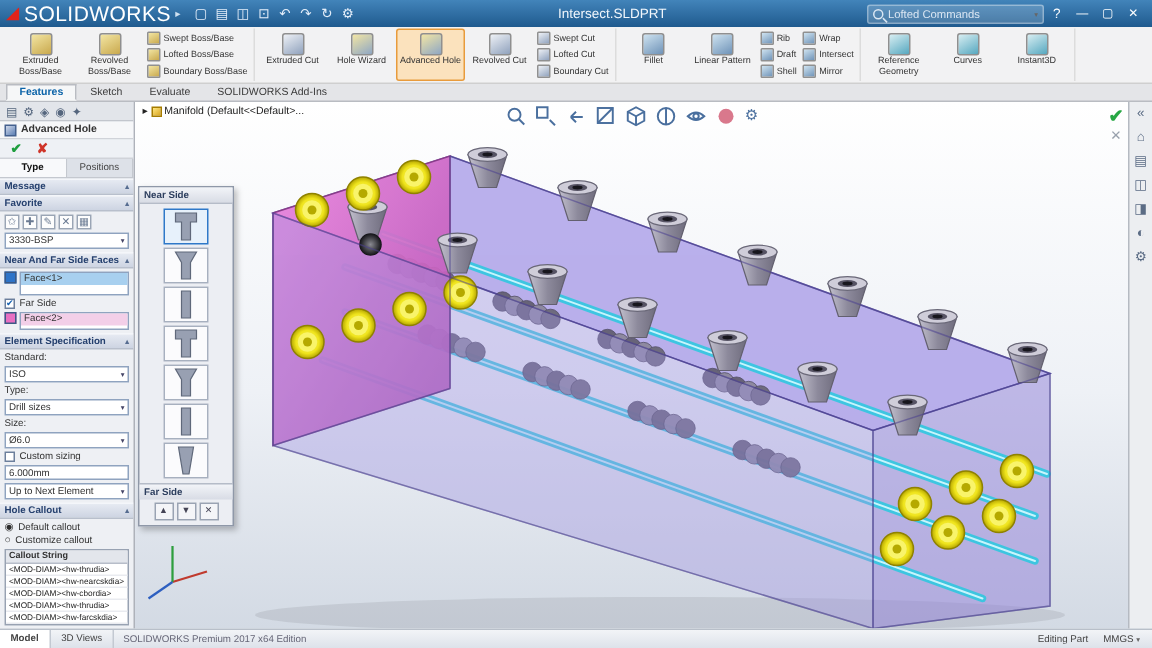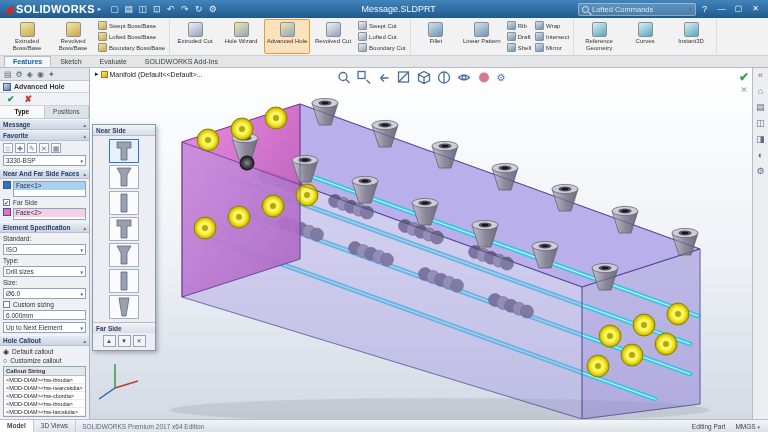--- a/index.html
+++ b/index.html
@@ -4,21 +4,21 @@
 <style>
   *{box-sizing:border-box;margin:0;padding:0;}
   html,body{width:768px;height:432px;overflow:hidden;}
   body{position:relative;font-family:"Liberation Sans",sans-serif;background:#fff;}
 
   
   .titlebar{position:absolute;left:0;top:0;width:768px;height:18px;
     background:linear-gradient(#4284ba,#1f5a8e);display:flex;align-items:center;gap:3px;
     padding:0 4px;color:#fff;}
   .logo-mark{width:9px;height:9px;background:#e2231a;clip-path:polygon(0 100%,100% 0,100% 100%);}
-  .logo-text{font-size:11px;font-weight:bold;letter-spacing:.3px;}
+  .logo-text{font-size:14px;font-weight:normal;letter-spacing:.3px;}
   .tb-arrow{font-size:7px;color:#cfe0f0;}
   .tb-tools{display:flex;gap:1px;margin-left:4px;}
   .tb-tool{width:13px;height:13px;font-size:9px;line-height:13px;text-align:center;color:#e4eefa;}
   .tb-title{flex:1;text-align:center;font-size:9px;color:#f0f6fc;white-space:nowrap;overflow:hidden;}
   .tb-search{display:flex;align-items:center;gap:3px;width:118px;height:13px;
     background:rgba(255,255,255,.18);border:1px solid rgba(255,255,255,.35);border-radius:2px;
     padding:0 3px;font-size:7.5px;color:#dbe7f3;}
   .search-glass{width:7px;height:7px;border:1px solid #dbe7f3;border-radius:50%;position:relative;flex:none;}
   .search-glass::after{content:"";position:absolute;width:4px;height:1px;background:#dbe7f3;transform:rotate(45deg);left:5px;top:6px;}
   .tb-search .val{flex:1;overflow:hidden;white-space:nowrap;}
@@ -138,21 +138,21 @@
   <span class="tb-tools">
     <span class="tb-tool">▢</span>
     <span class="tb-tool">▤</span>
     <span class="tb-tool">◫</span>
     <span class="tb-tool">⊡</span>
     <span class="tb-tool">↶</span>
     <span class="tb-tool">↷</span>
     <span class="tb-tool">↻</span>
     <span class="tb-tool">⚙</span>
   </span>
-  <span class="tb-title">Message.SLDPRT</span>
+  <span class="tb-title">Intersect.SLDPRT</span>
   <span class="tb-search">
     <span class="search-glass"></span>
     <span class="val">Lofted Commands</span>
     <span class="dd">▾</span>
   </span>
   <span class="tb-help">?</span>
   <span class="tb-win">
     <span class="tb-winbtn">—</span>
     <span class="tb-winbtn">▢</span>
     <span class="tb-winbtn">✕</span>

